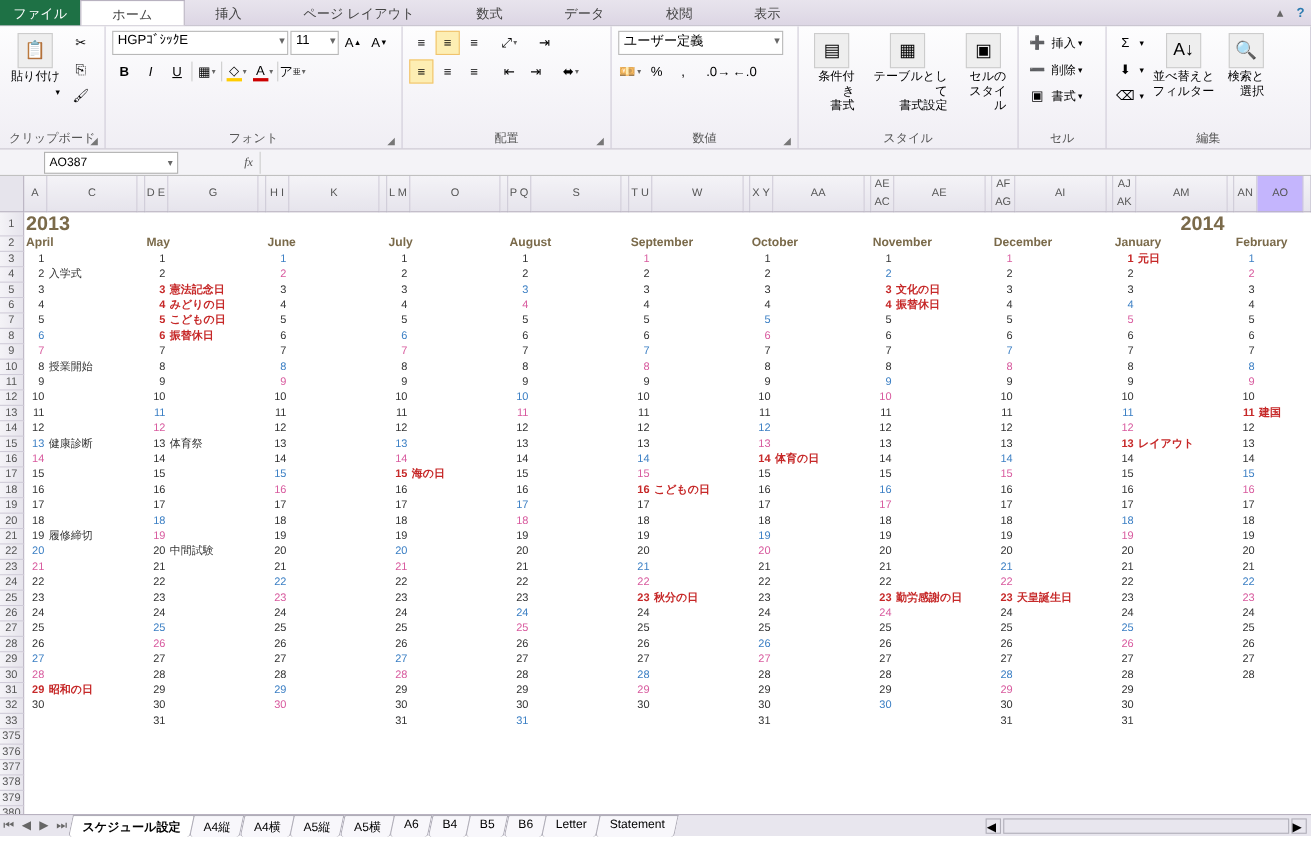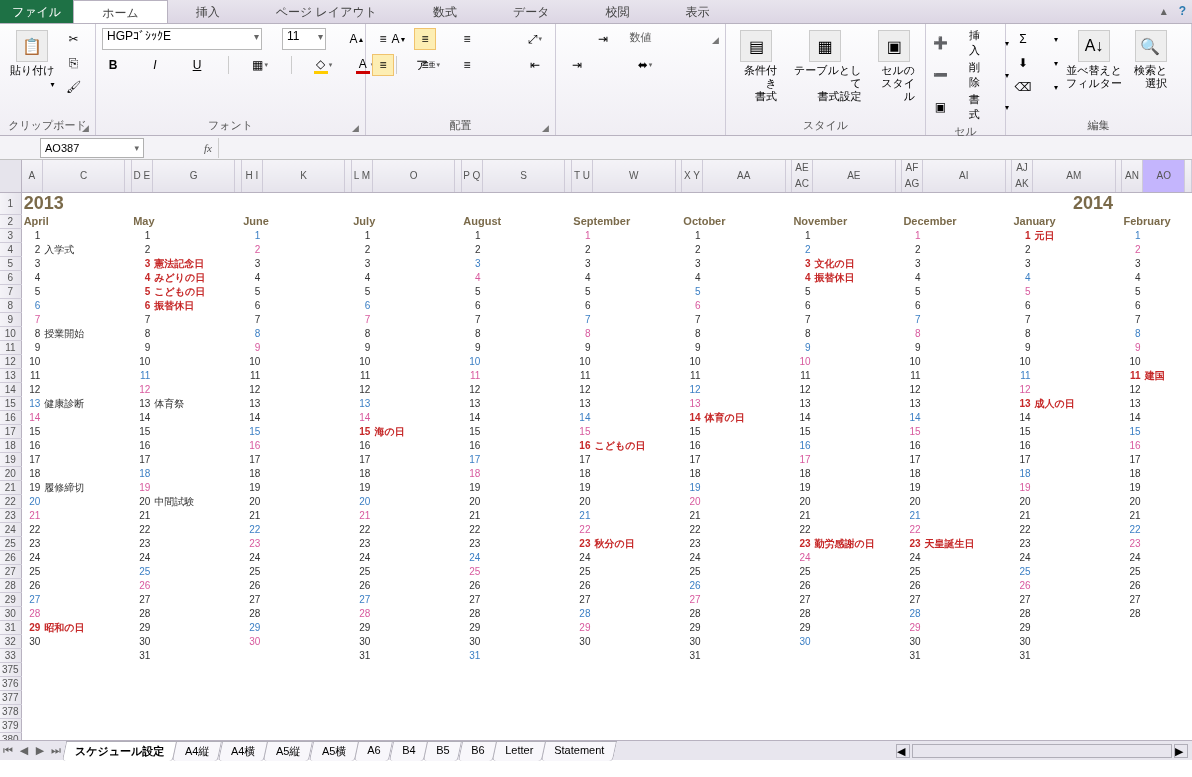--- a/index.html
+++ b/index.html
@@ -16,30 +16,30 @@
 
 .ribbon { height:112px; background:linear-gradient(#fdfdfe,#f0eef4); border-bottom:1px solid #b8b2c0; display:flex; }
 .group { border-right:1px solid #cfcbd8; padding:4px 6px 2px 6px; display:flex; flex-direction:column; justify-content:space-between; }
 .group .body { flex:1; display:flex; align-items:flex-start; gap:4px; }
 .group .label { text-align:center; font-size:11px; color:#555; padding:2px 0 0 0; position:relative; }
 .group .label .dlg { position:absolute; right:0; bottom:0; font-size:9px; color:#777; }
 .bigbtn { display:flex; flex-direction:column; align-items:center; gap:2px; padding:2px 4px; cursor:pointer; }
 .bigbtn .ico { width:32px; height:32px; background:#eee; border:1px solid #ccc; display:flex; align-items:center; justify-content:center; font-size:16px; }
 .bigbtn .lbl { font-size:11px; text-align:right; line-height:1.2; }
 .col { display:flex; flex-direction:column; gap:2px; }
-.row { display:flex; gap:20px; align-items:center; }
+.row { display:flex; gap:2px; align-items:center; }
 .combo { height:22px; border:1px solid #b8b8b8; background:#fff; padding:0 16px 0 4px; font-size:12px; position:relative; }
 .combo::after { content:"▾"; position:absolute; right:2px; top:2px; font-size:10px; color:#666; }
 .smallbtn { width:22px; height:22px; border:1px solid transparent; display:flex; align-items:center; justify-content:center; font-size:12px; cursor:pointer; }
 .smallbtn.active { border-color:#f0c36d; background:#fdeeb3; }
 .smallbtn .dd { font-size:7px; margin-left:1px; color:#666; }
 
 
 .fbar { height:24px; border-bottom:1px solid #c0c0c0; display:flex; align-items:center; background:#f4f3f7; }
-.namebox { width:104px; height:20px; border:1px solid #b0b0b0; background:#fff; margin-left:40px; padding:0 4px; display:flex; align-items:center; justify-content:space-between; }
+.namebox { width:122px; height:20px; border:1px solid #b0b0b0; background:#fff; margin-left:40px; padding:0 4px; display:flex; align-items:center; justify-content:space-between; }
 .namebox span:last-child { font-size:9px; color:#666; }
 .fbar .fx { margin:0 6px 0 60px; font-style:italic; color:#555;font-family:Liberation Serif, serif; }
 .fbar .formula { flex:1; height:20px; border-left:1px solid #ccc; padding-left:6px; }
 
 
 .gridwrap { position:relative; height:580px; overflow:hidden; }
 .colhdr { background:linear-gradient(#f4f3f7,#e6e4ec); border-right:1px solid #cfcbd8; border-bottom:1px solid #b8b2c0; text-align:center; font-size:10px; color:#555; height:16px; line-height:16px; }
 .colhdr.sel { background:#c4b5fd; }
 .corner { background:#e6e4ec; border-right:1px solid #b8b2c0; border-bottom:1px solid #b8b2c0; }
 .rowhdr { background:linear-gradient(90deg,#f4f3f7,#e6e4ec); border-right:1px solid #b8b2c0; border-bottom:1px solid #cfcbd8; text-align:center; font-size:10px; color:#555; height:13px; line-height:13px; }
@@ -149,20 +149,33 @@
         <div class="smallbtn">⇤</div>
         <div class="smallbtn">⇥</div>
         <span style="width:6px;"></span>
         <div class="smallbtn">⬌<span class="dd">▾</span></div>
       </div>
     </div>
     <div class="label"><span>配置</span><span class="dlg">◢</span></div>
   </div>
 
   <div class="group" style="width:170px;">
+    <div class="body col" style="gap:4px;">
+      <div class="row">
+        <div class="combo" style="width:150px;">ユーザー定義</div>
+      </div>
+      <div class="row">
+        <div class="smallbtn">💴<span class="dd">▾</span></div>
+        <div class="smallbtn">%</div>
+        <div class="smallbtn">,</div>
+        <span style="width:6px;"></span>
+        <div class="smallbtn">.0→</div>
+        <div class="smallbtn">←.0</div>
+      </div>
+    </div>
     <div class="label"><span>数値</span><span class="dlg">◢</span></div>
   </div>
 
   <div class="group" style="width:200px;">
     <div class="body">
       <div class="bigbtn">
           <div class="ico">▤</div>
           <div class="lbl" style="white-space:pre-line;">条件付き
 書式</div>
         </div>
@@ -832,21 +845,21 @@
             <td class="cell dnum sun">13</td>
             <td class="cell evt"></td>
             <td></td>
             <td class="cell dnum">13</td>
             <td class="cell evt"></td>
             <td></td>
             <td class="cell dnum">13</td>
             <td class="cell evt"></td>
             <td></td>
             <td class="cell dnum hol">13</td>
-            <td class="cell hol">成人の日</td>
+            <td class="cell hol">レイアウト</td>
             <td></td>
             <td class="cell dnum">13</td>
             <td class="cell evt"></td>
             <td></td>
           </tr>
           <tr>
             <td class="rowhdr">16</td>
             <td class="cell dnum sun">14</td>
             <td class="cell evt"></td>
             <td></td>

